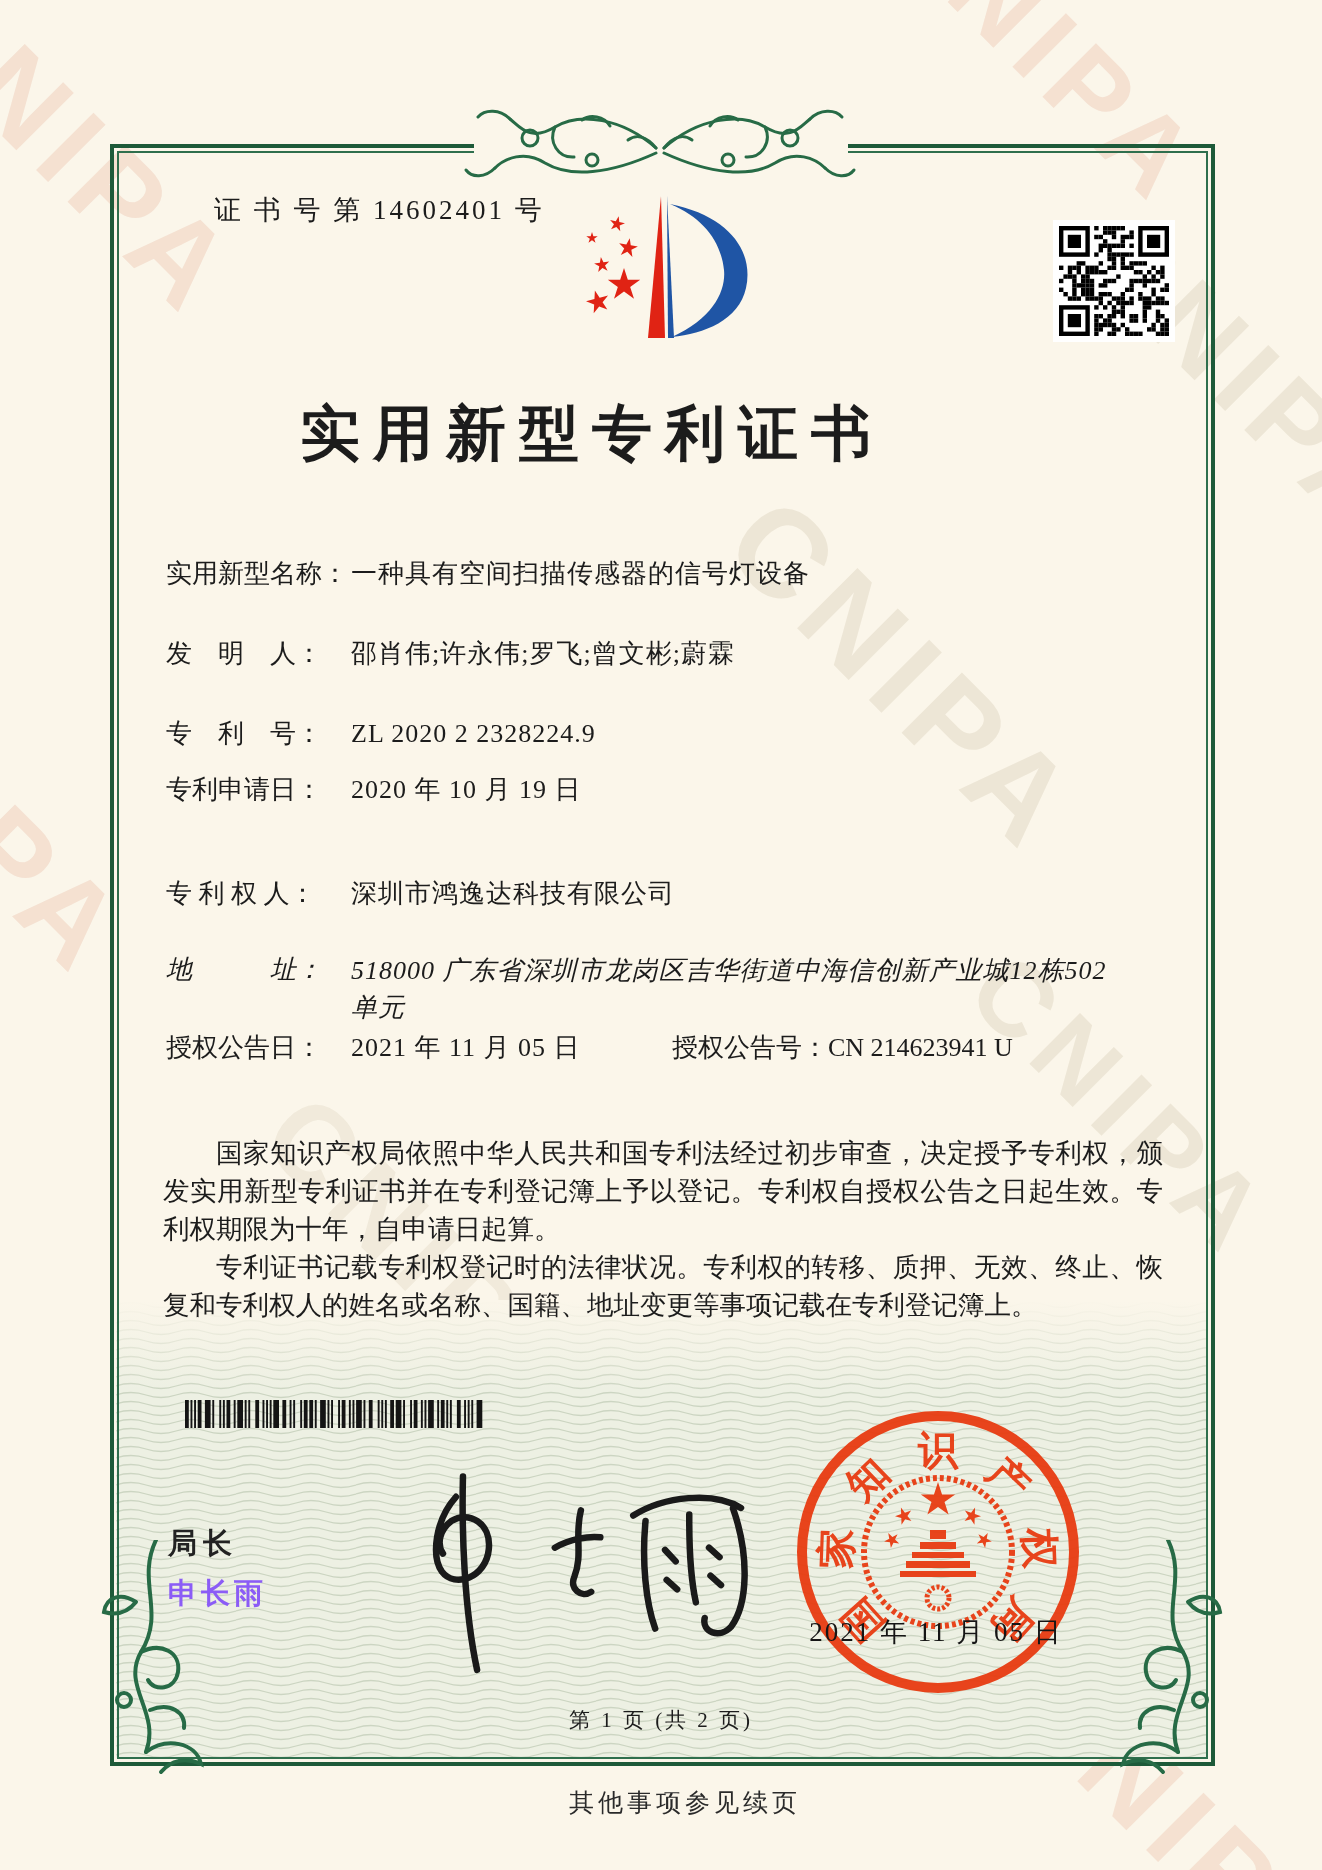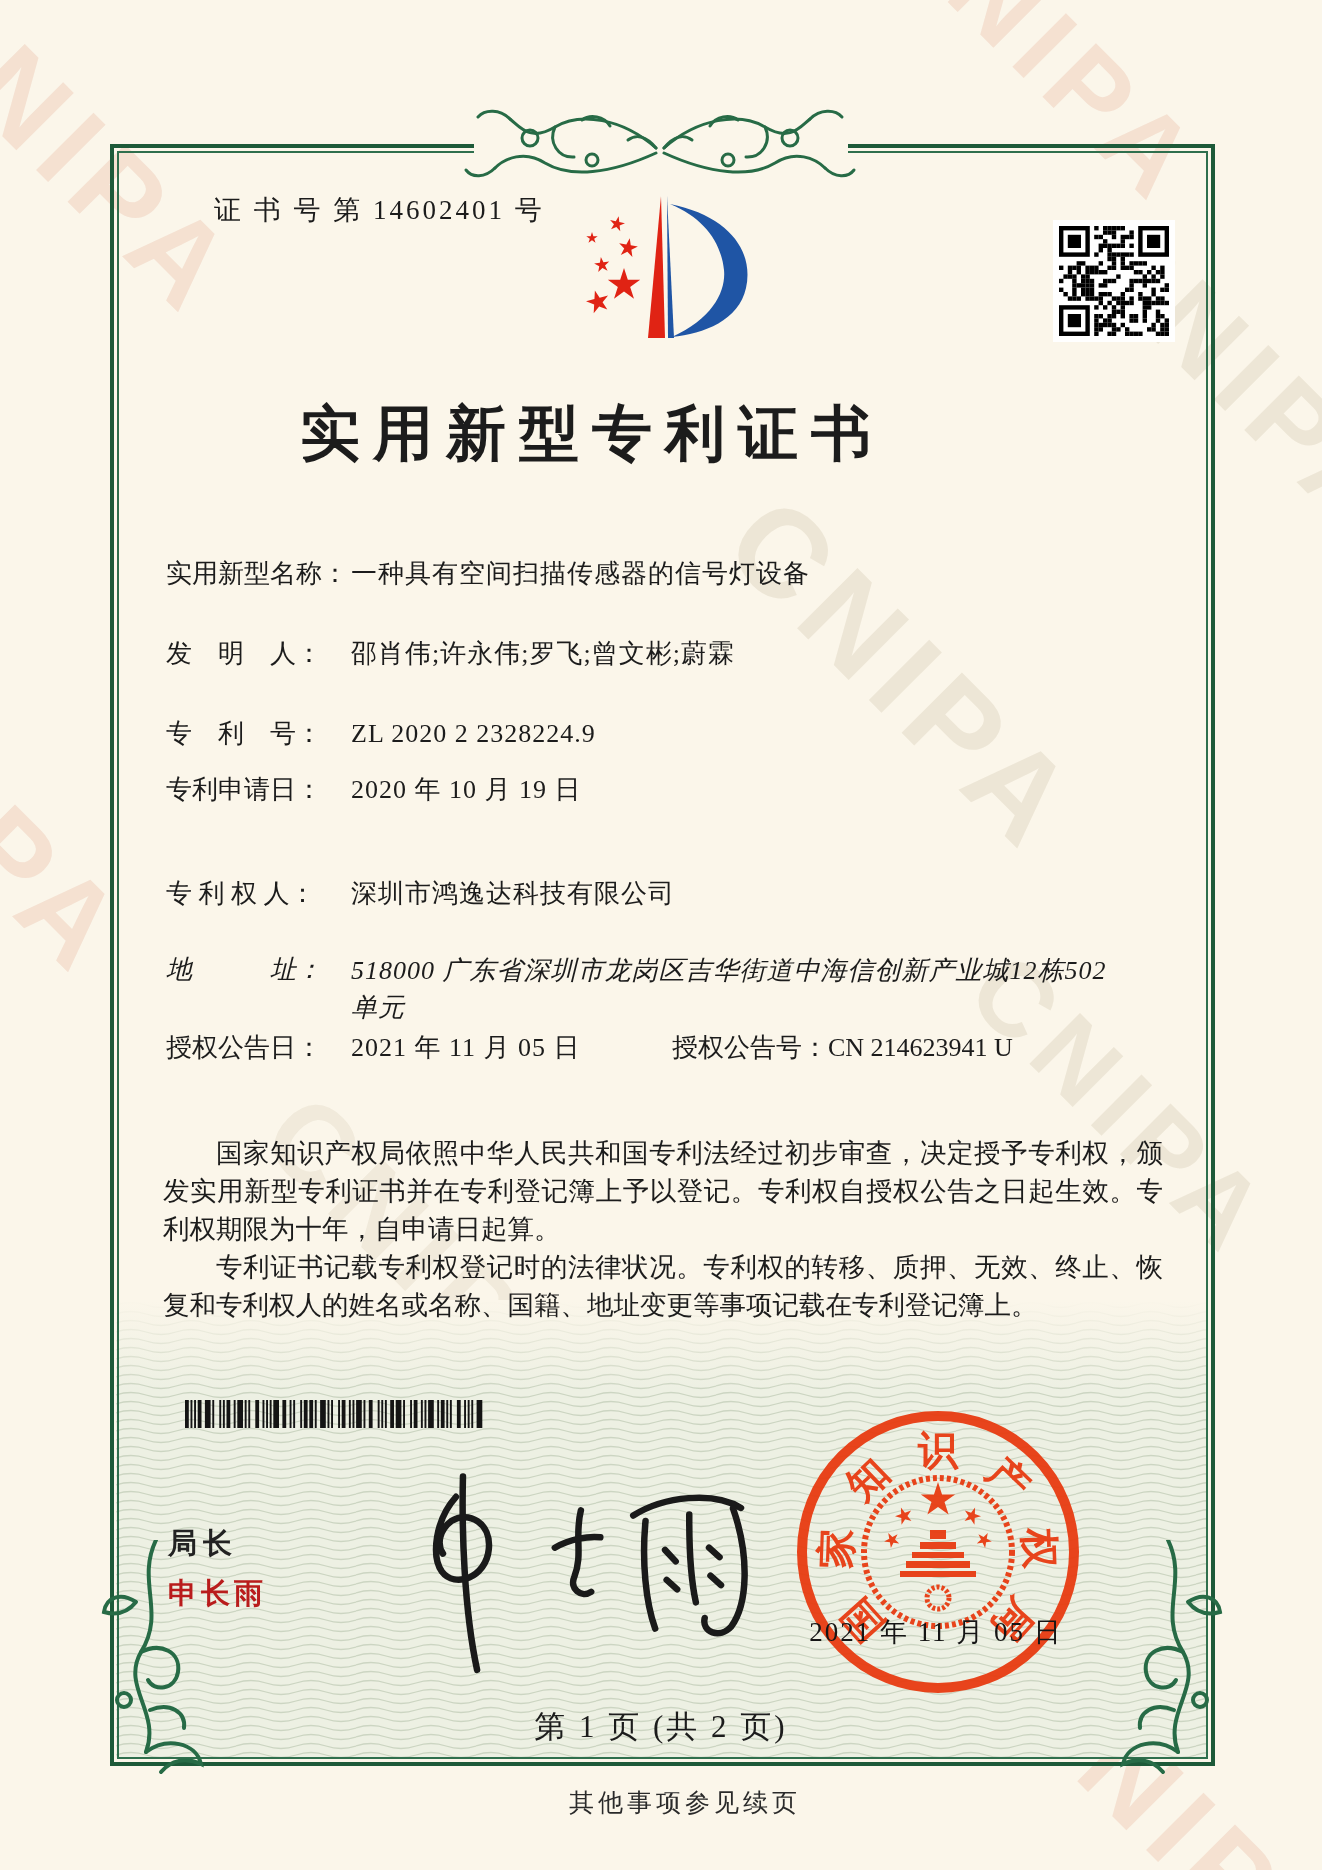--- a/index.html
+++ b/index.html
@@ -26,26 +26,26 @@
   .row{left:166px;font-size:26px;white-space:nowrap;}
   .row .lbl{display:inline-block;width:185px;white-space:nowrap;}
   .row .val{letter-spacing:1px;}
   .row .val.wrap{display:inline-block;white-space:normal;width:775px;vertical-align:top;line-height:37px;letter-spacing:1px;}
   .grant2{left:672px;top:1030px;font-size:26px;white-space:nowrap;}
   .bodytext{left:163px;top:1086px;width:1000px;font-size:26.5px;line-height:38px;text-align:justify;margin-top:48px;}
   .bodytext p{margin:0;text-indent:2em;}
   .director{left:168px;top:1524px;font-family:"Liberation Sans","DejaVu Sans",sans-serif;
             font-weight:bold;font-size:29px;letter-spacing:6px;color:#222;}
   .director-name{left:168px;top:1574px;font-family:Liberation Mono, monospace;
-            font-weight:bold;font-size:29px;letter-spacing:4px;color:#b91c1c;}
+            font-weight:bold;font-size:29px;letter-spacing:4px;color:#8b5cf6;}
   .sig{left:398px;top:1452px;transform:rotate(-3deg);z-index:6;}
   .sealwrap{left:788px;top:1402px;width:300px;height:300px;z-index:6;opacity:.93;}
   .sealdate{left:796px;top:1614px;width:280px;text-align:center;font-size:27px;letter-spacing:2px;
             color:#151515;z-index:7;}
-  .pageinfo{left:0;top:1706px;width:1322px;text-align:center;font-size:31px;letter-spacing:3px;z-index:6;}
+  .pageinfo{left:0;top:1706px;width:1322px;text-align:center;font-size:21px;letter-spacing:3px;z-index:6;}
   .note{left:0;top:1786px;width:1322px;text-align:center;font-size:25px;letter-spacing:4px;color:#2a2a2a;z-index:6;padding-left:24px;}
   .barcode{left:185px;top:1400px;z-index:6;}
   .qr{left:1053px;top:220px;width:122px;height:122px;background:#fff;z-index:6;padding:6px;box-sizing:border-box;}
   .logo{left:562px;top:190px;z-index:6;}
 </style>
 </head>
 <body>
 
 <div class="page">
 

